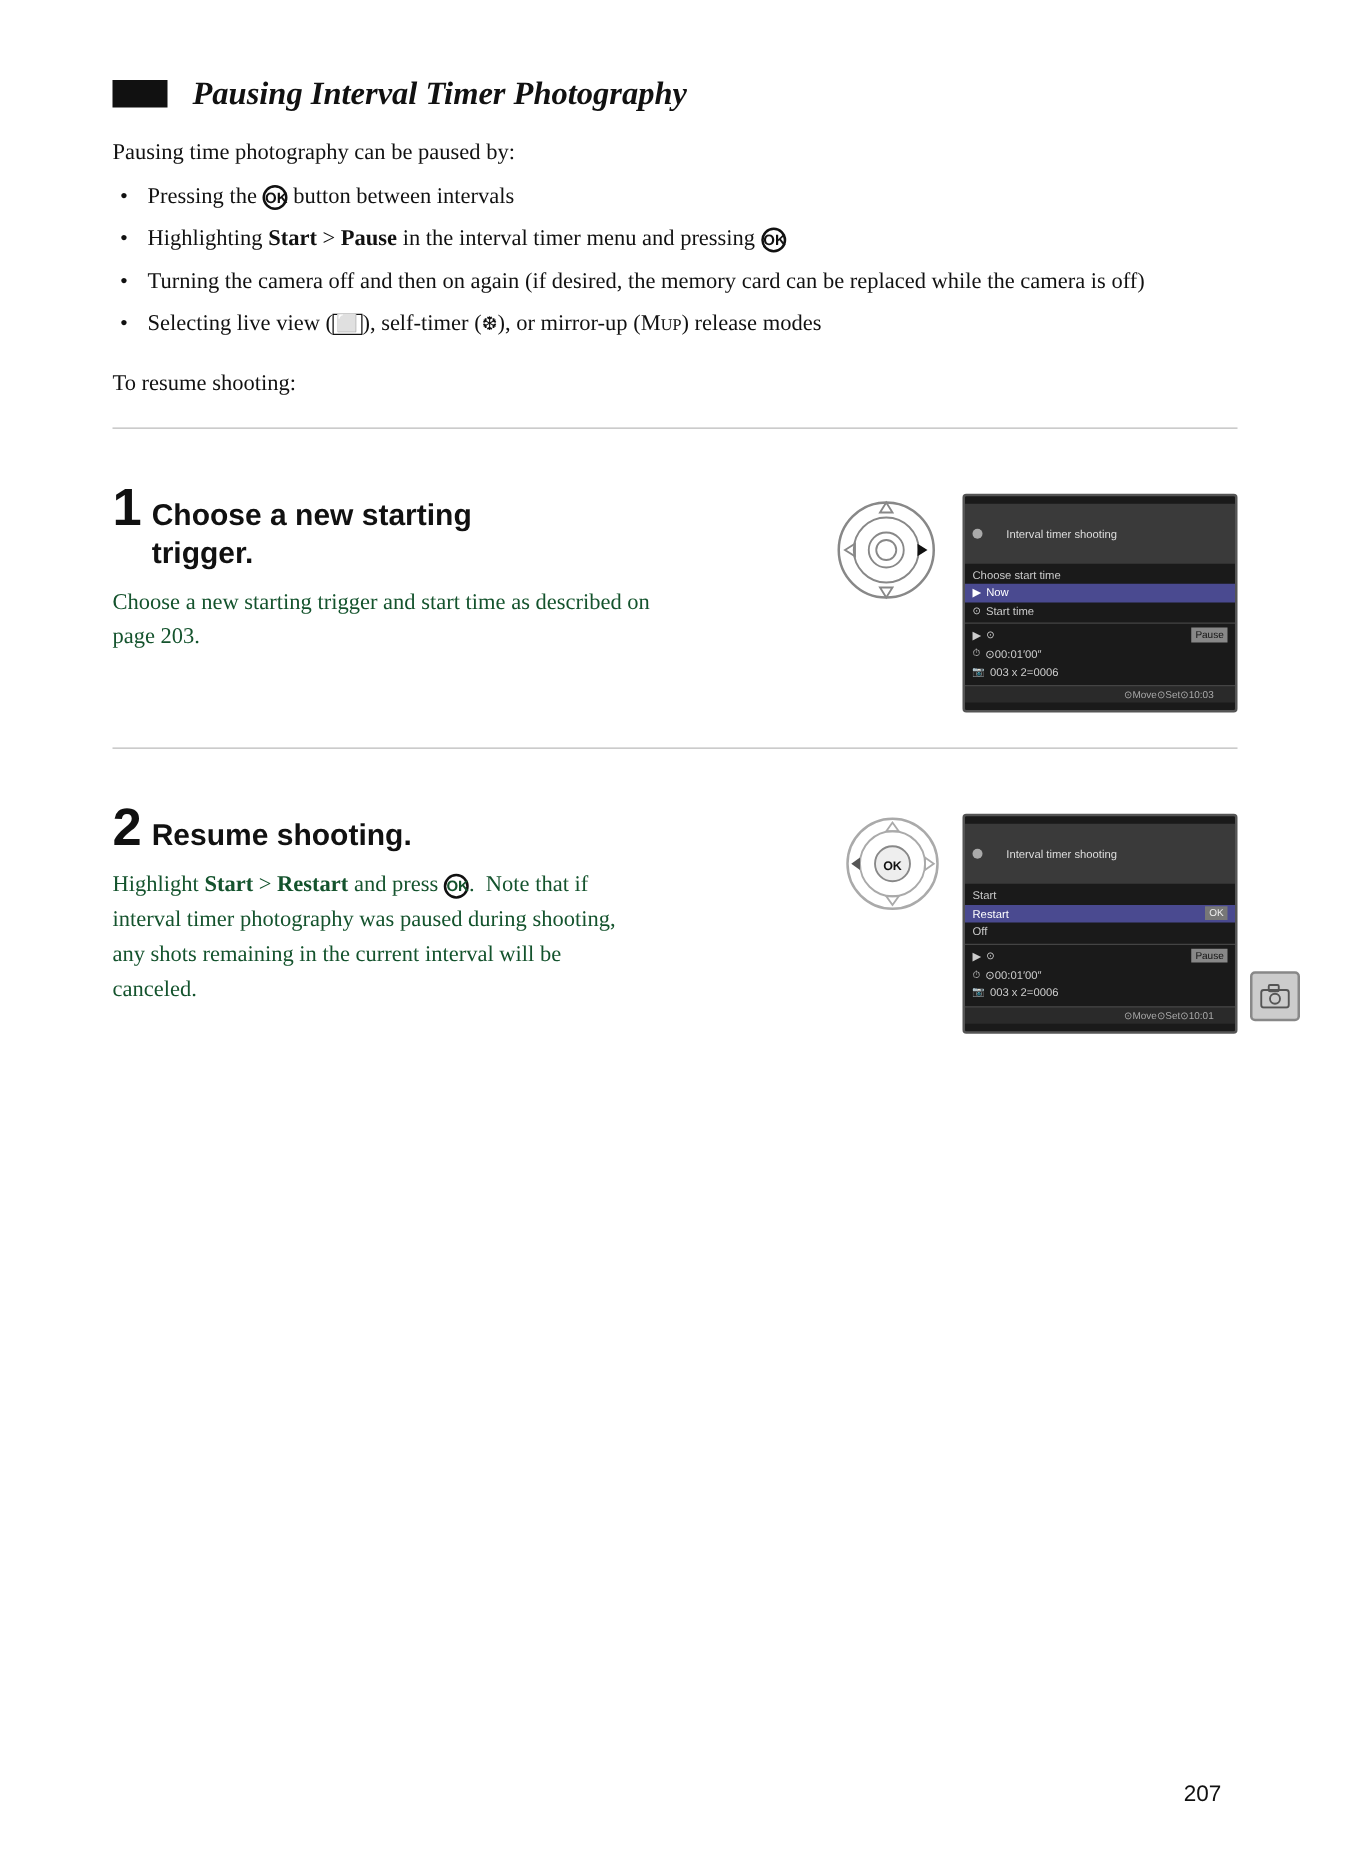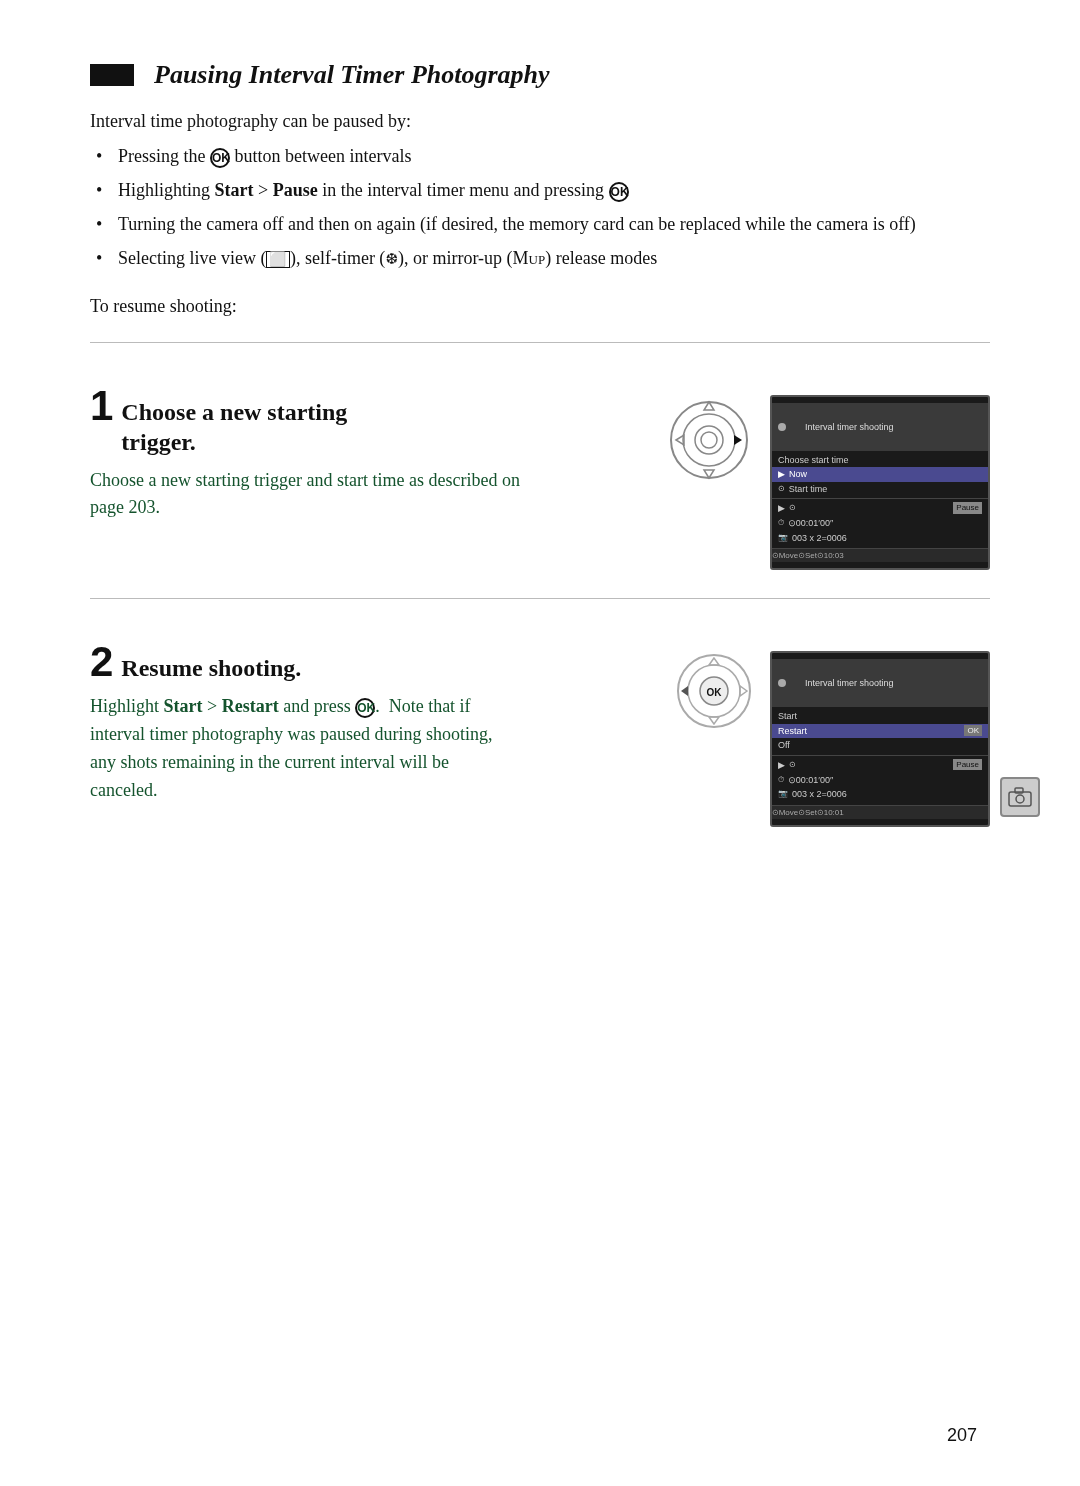--- a/index.html
+++ b/index.html
@@ -174,22 +174,22 @@
     .screen-row .pause-label {
       background: #888;
       color: #111;
       font-size: 8px;
       padding: 0 3px;
       margin-left: auto;
     }
     .screen-bottom-bar {
       background: #2a2a2a;
       display: flex;
-      justify-content: flex-start;
-      padding: 2px 0;
+      justify-content: flex-end;
+      padding: 2px 17px;
       font-size: 8px;
       color: #aaa;
       margin-top: 3px;
       border-top: 1px solid #444;
     }
 
     
     .ok-button-illus {
       width: 80px;
       height: 80px;
@@ -236,42 +236,42 @@
       display: flex;
       align-items: baseline;
       gap: 0;
       margin-bottom: 10px;
     }
 
     .step-heading-text {
       font-size: 24px;
       font-weight: bold;
       line-height: 1.25;
-      font-family: Liberation Serif, serif;
+      font-family: Liberation Sans, sans-serif;
     }
 
     .mup {
       font-variant: small-caps;
       font-weight: normal;
       margin-top: 40px;
     }
   </style>
 </head>
 <body>
 
 <div>
 
   <div class="section-title">
     <span style="display:inline-block; width:44px; height:22px; background:#111; flex-shrink:0; position:relative;">
       
     </span>
     <span>Pausing Interval Timer Photography</span>
   </div>
 
-  <p class="intro-text">Interval time photography can be paused by:</p>
+  <p class="intro-text">Pausing time photography can be paused by:</p>
 
   <ul class="bullet-list">
     <li>
       Pressing the <span class="ok-circle">OK</span> button between intervals
     </li>
     <li>
       Highlighting <strong>Start</strong> &gt; <strong>Pause</strong> in the interval timer menu and pressing <span class="ok-circle">OK</span>
     </li>
     <li>
       Turning the camera off and then on again (if desired, the memory card can be replaced while the camera is off)

